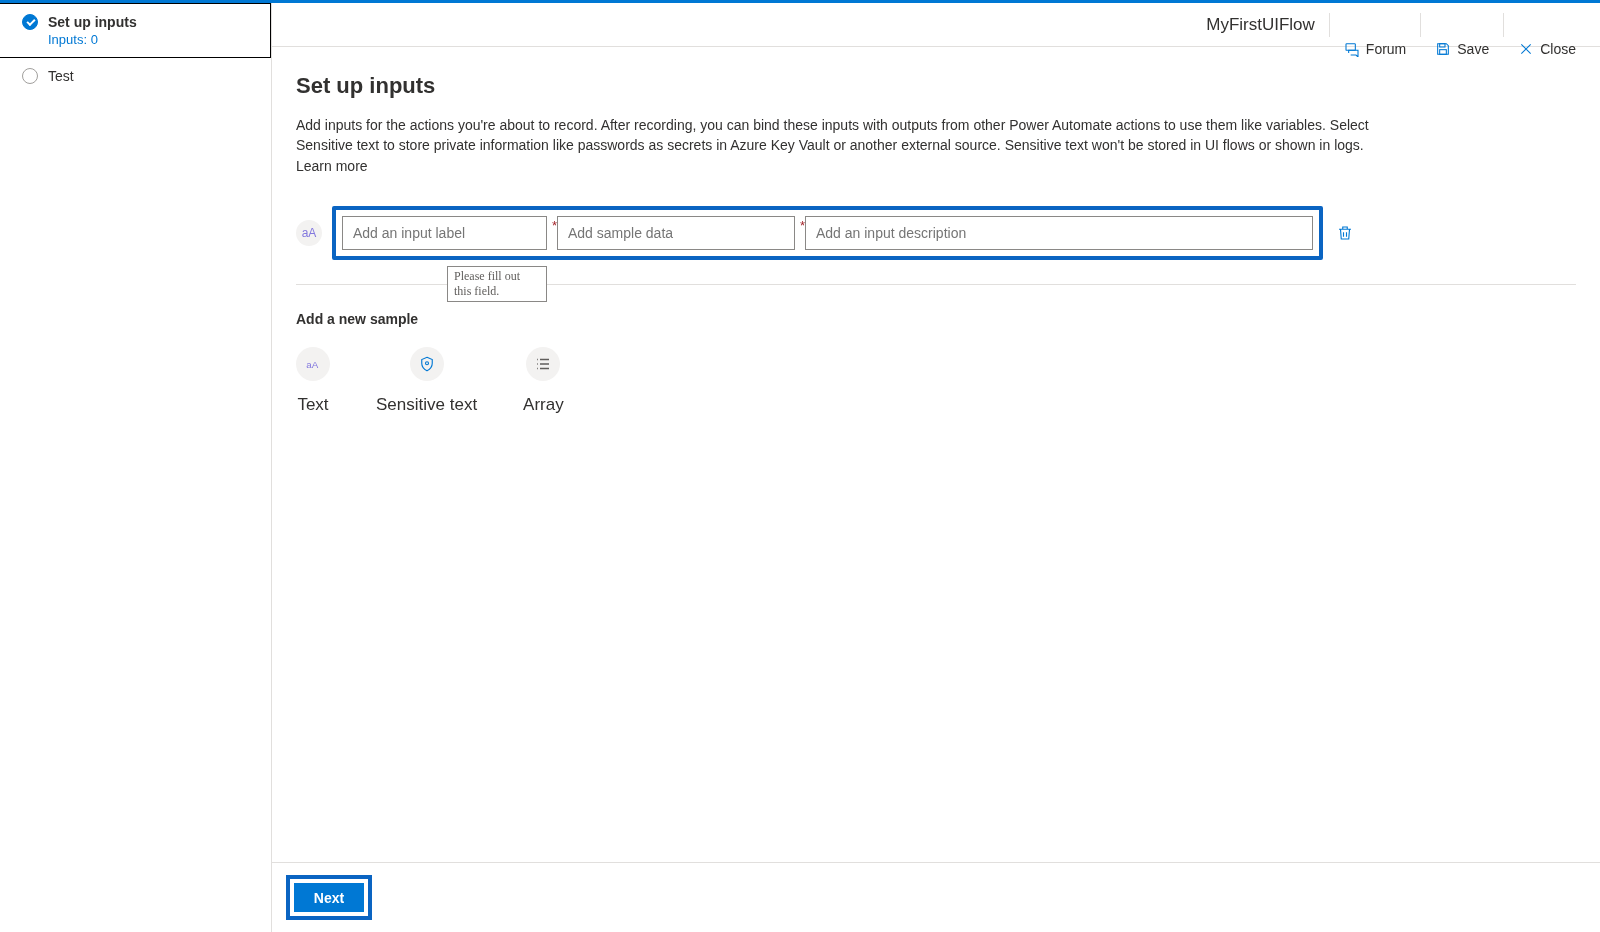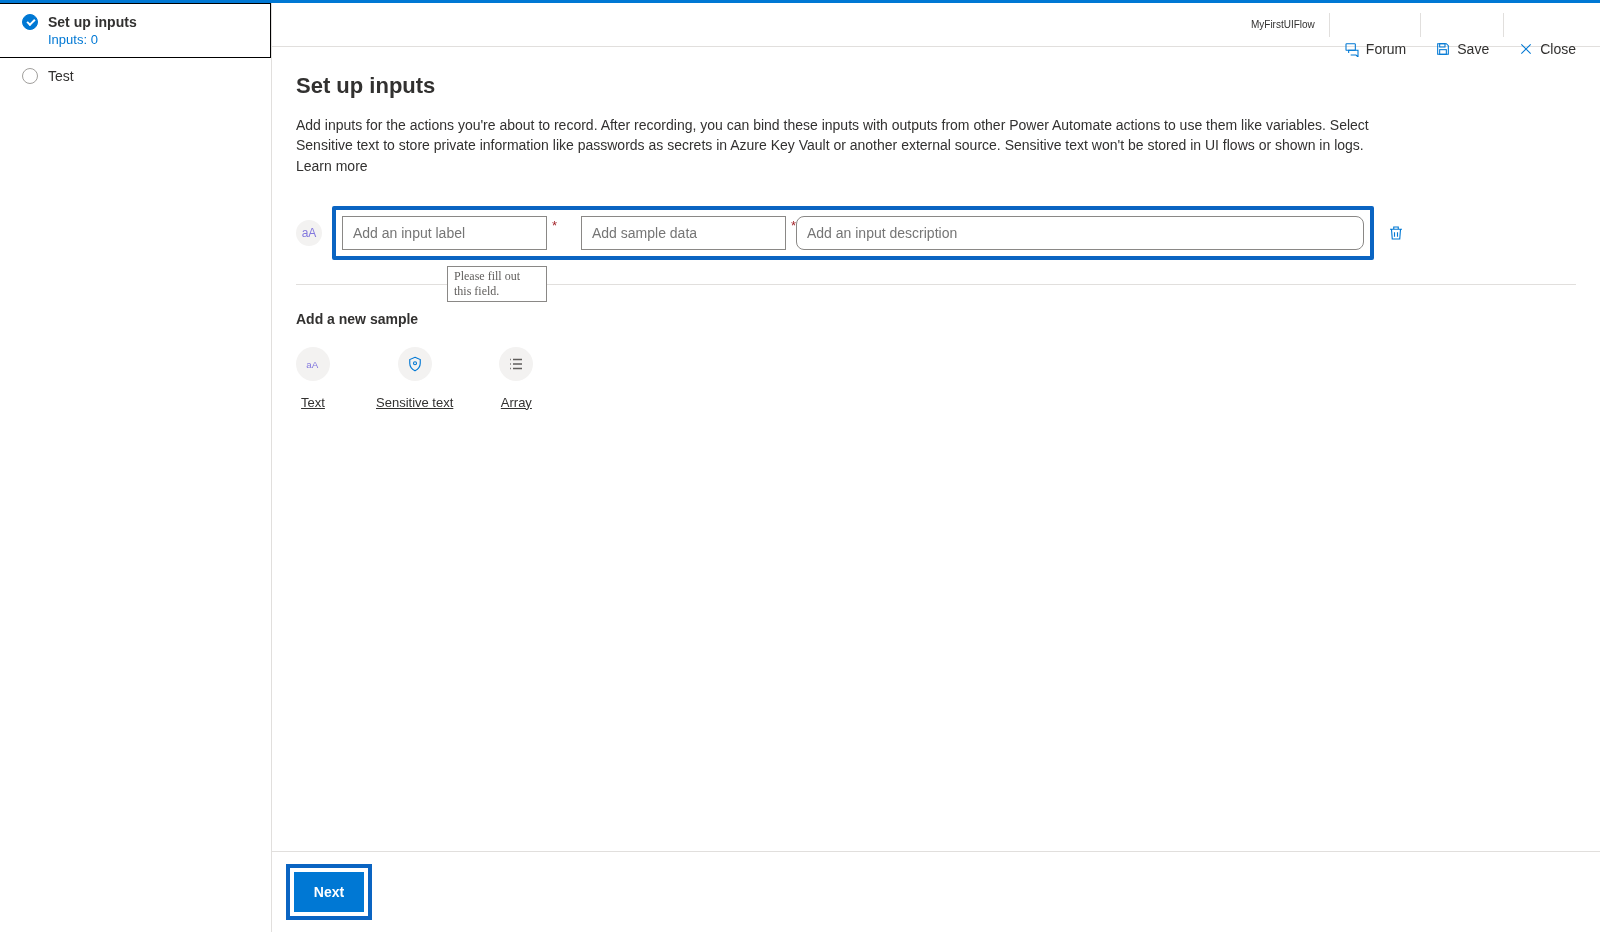--- a/index.html
+++ b/index.html
@@ -19,57 +19,57 @@
   .step-title { font-size: 14px; color: #323130; }
   .step.active .step-title { font-weight: 600; }
   .step-sub { margin-left: 26px; font-size: 13px; color: #0078d4; margin-top: 2px; }
   .step.active { border: 1px solid #000; margin-left: -1px; }
   .step-connector { width: 1px; background: #e1dfdd; position:absolute; left: 30px; top: 38px; bottom: -6px; }
 
   
   .main { flex: 1; display: flex; flex-direction: column; }
 
   .topbar { height: 44px; border-bottom: 1px solid #e1dfdd; display: flex; align-items: center; justify-content: flex-end; padding: 0 10px; gap: 0; }
-  .topbar .flowname { font-size: 10px; color: #323130; padding: 0 14px; }
+  .topbar .flowname { font-size: 17px; color: #323130; padding: 0 14px; }
   .topbar .sep { width:1px; height: 24px; background:#e1dfdd; }
   .topbar-btn { display: flex; align-items: center; gap: 6px; padding: 0 14px; height: 100%; font-size: 14px; color: #323130; cursor: pointer; margin-top: 48px; }
   .topbar-btn svg { width:16px; height:16px; stroke:#0078d4; fill:none; }
   .topbar-btn.close svg { stroke:#0078d4; }
 
   .content { flex:1; padding: 26px 24px 0 24px; overflow:auto; position:relative; }
   .page-title { font-size: 22px; font-weight: 600; margin-bottom: 16px; }
   .page-desc { font-size: 14px; color: #323130; line-height: 1.45; max-width: 1100px; margin-bottom: 30px; }
 
   
   .input-row-wrap { display:flex; align-items:center; gap:10px; border-bottom:1px solid #e1dfdd; padding-bottom:24px; margin-bottom:26px;}
   .type-badge { width:26px; height:26px; border-radius:50%; background:#f3f2f1; display:flex; align-items:center; justify-content:center; font-size:12px; color:#8378de; }
   .input-card { display:flex; gap:10px; padding:6px; border:4px solid #0a64c2; border-radius:2px; align-items:center; }
   .field-wrap { position:relative; }
   .req-star { position:absolute; right:-10px; top:2px; color:#a4262c; font-size:13px; }
   input.field { height:34px; border:1px solid #8a8886; padding:0 10px; font-size:14px; outline:none; }
   .field.label { width:205px; }
-  .field.sample { width:205px;margin-left:24px; }
-  .field.desc  { width:568px;border-radius:8px; }
+  .field.sample { width:238px; }
+  .field.desc  { width:508px; }
   .trash-btn { width:24px; height:24px; display:flex; align-items:center; justify-content:center; cursor:pointer; }
   .trash-btn svg { width:18px; height:18px; stroke:#0078d4; fill:none; }
 
   .tooltip-box { position:absolute; border:1px solid #8a8886; background:#fff; padding:2px 6px; font-size:12px; color:#605e5c; top:50px; left:105px;font-family:Liberation Serif, serif; }
 
   
   .section-label { font-size:14px; font-weight:600; margin-bottom:20px; }
   .type-options { display:flex; gap:46px; }
   .type-opt { display:flex; flex-direction:column; align-items:center; gap:14px; cursor:pointer; }
   .type-opt .circ { width:34px; height:34px; border-radius:50%; background:#f3f2f1; display:flex; align-items:center; justify-content:center; }
   .type-opt .circ svg { width:18px; height:18px; }
-  .type-opt .lbl { font-size:13px; color:#323130;text-decoration:underline; }
+  .type-opt .lbl { font-size:17px; color:#323130; }
 
   
   .footer { border-top:1px solid #e1dfdd; padding:12px 14px; }
   .next-box { display:inline-block; border:4px solid #0a64c2; padding:4px; }
-  .next-btn { background:#0078d4; color:#fff; border:none; width:70px; height:40px; font-size:14px; font-weight:600; cursor:pointer; }
+  .next-btn { background:#0078d4; color:#fff; border:none; width:70px; height:29px; font-size:14px; font-weight:600; cursor:pointer; }
 
 </style>
 </head>
 <body>
 
 <div class="top-accent"></div>
 
 <div class="app">
 
   <aside class="sidebar">

